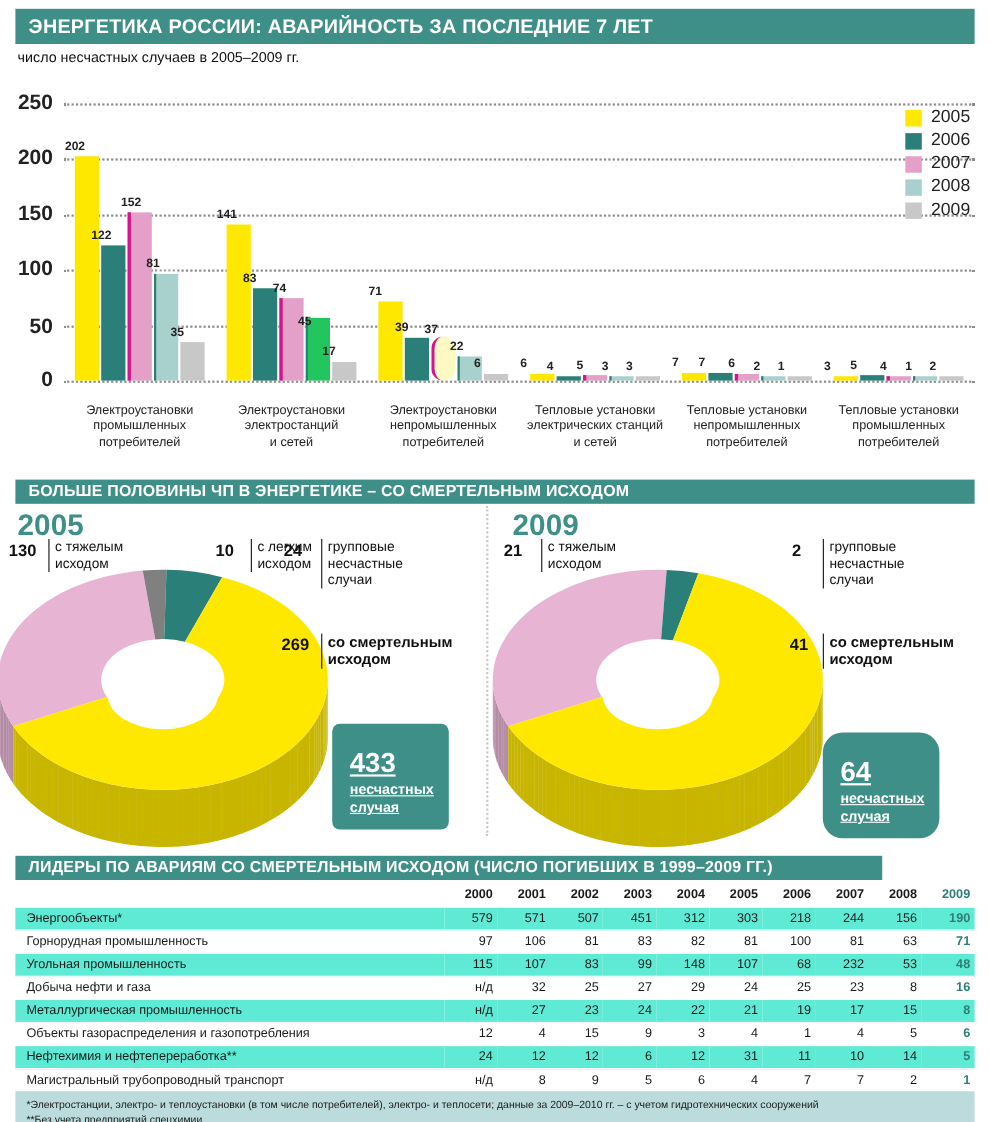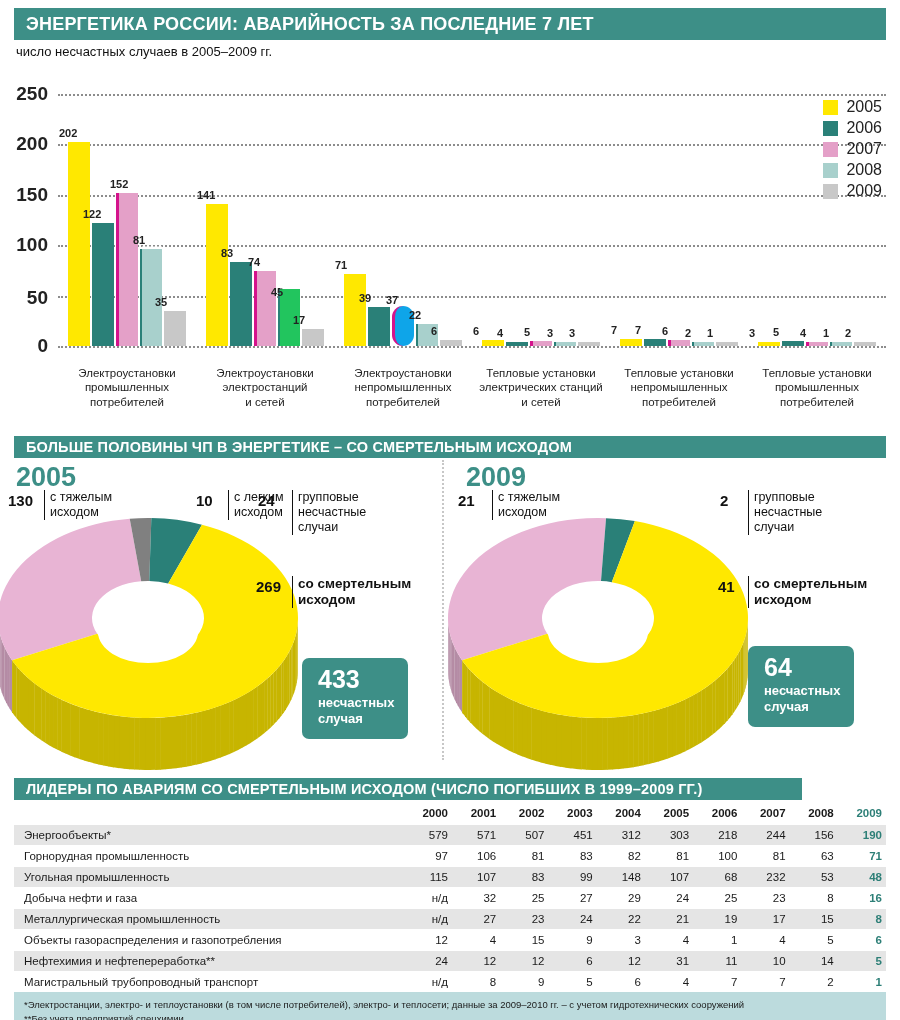--- a/index.html
+++ b/index.html
@@ -68,36 +68,37 @@
   
   .donut-sec { position:absolute; left:0; top:460px; width:900px; height:316px; }
   .divider-v { position:absolute; left:442px; top:0; width:1px; height:300px;
     border-left:2px dotted #c7c7c7; }
   .year-title { position:absolute; font-size:27px; font-weight:bold; color:#3d8f87; }
   .callout-num { position:absolute; font-size:15px; font-weight:bold; color:#111; }
   .callout-txt { position:absolute; font-size:12.5px; line-height:1.2; color:#111;
     border-left:1.5px solid #111; padding-left:5px; }
   .badge {
     position:absolute; background:#3d8f87; color:#fff; border-radius:7px;
-    padding:9px 14px 11px 16px;
+    padding:24px 14px 11px 16px;
+    text-decoration:underline;
   }
   .badge-num { font-size:25px; font-weight:bold; line-height:1; }
   .badge-txt { font-size:13px; font-weight:bold; line-height:1.25; margin-top:3px; }
 
   
   .table-sec { position:absolute; left:14px; top:804px; width:872px; }
   table { width:872px; border-collapse:collapse; }
   thead th { font-size:11.5px; font-weight:bold; color:#1a1a1a; padding:3px 4px 5px;
     text-align:right; }
   thead th.c0 { text-align:left; }
   thead th.last { color:#2d7f77; }
   tbody td { font-size:11.5px; padding:4px 4px; text-align:right; color:#1a1a1a; }
   tbody td.c0 { text-align:left; padding-left:10px; }
   tbody td.last { color:#2d7f77; font-weight:bold; }
-  tbody tr.alt { background:#e5e5e5; }
+  tbody tr.alt { background:#5eead4; }
   tbody tr { border-top:1px solid #ffffff; }
   .notes { background:#bcdbdd; padding:6px 10px 7px; font-size:9.5px; line-height:1.5; color:#1a1a1a; }
 </style>
 </head>
 <body>
 
 <div class="page">
 
   <div class="banner" id="banner-main">ЭНЕРГЕТИКА РОССИИ: АВАРИЙНОСТЬ ЗА ПОСЛЕДНИЕ 7 ЛЕТ</div>
   <div class="subtitle">число несчастных случаев в 2005–2009 гг.</div>
@@ -177,21 +178,21 @@
             <div class="bar" style="height: 71.568px; background: rgb(255, 232, 0);">
               <div class="bar-label" style="bottom: 74.568px;">71</div>
             </div>
           </div>
           <div class="bar-wrap">
             <div class="bar" style="height: 39.312px; background: rgb(42, 128, 120);">
               <div class="bar-label" style="bottom: 42.312px;">39</div>
             </div>
           </div>
           <div class="bar-wrap">
-            <div class="bar" style="height: 40px; background: #0ea5e9; border-left: 3px solid rgb(212, 19, 140); border-radius: 11px;">
+            <div class="bar" style="height: 40px; background: #fef9c3; border-left: 3px solid rgb(212, 19, 140); border-radius: 11px;">
               <div class="bar-label" style="bottom: 40.296px;">37</div>
             </div>
           </div>
           <div class="bar-wrap">
             <div class="bar" style="height: 22.176px; background: rgb(168, 208, 204); border-left: 2px solid rgb(42, 128, 120);">
               <div class="bar-label" style="bottom: 25.176px;">22</div>
             </div>
           </div>
           <div class="bar-wrap">
             <div class="bar" style="height: 6.048px; background: rgb(200, 200, 200);">
@@ -570,21 +571,21 @@
       <div class="callout-txt" style="left: 748px; top: 30px;">
         <div>групповые</div>
         <div>несчастные</div>
         <div>случаи</div>
       </div>
       <div class="callout-num" style="left: 718px; top: 118px;">41</div>
       <div class="callout-txt" style="left: 748px; top: 116px; font-weight: bold; font-size: 13.5px;">
         <div>со смертельным</div>
         <div>исходом</div>
       </div>
-      <div class="badge" style="left: 748px; top: 186px;">
+      <div class="badge" style="left: 748px; top: 206px; border-radius: 18px;">
         <div class="badge-num">64</div>
         <div class="badge-txt">несчастных<br>случая</div>
       </div>
     </div>
 
   <div class="banner" id="banner-leaders">ЛИДЕРЫ ПО АВАРИЯМ СО СМЕРТЕЛЬНЫМ ИСХОДОМ (ЧИСЛО ПОГИБШИХ В 1999–2009 ГГ.)</div>
   <div class="table-sec">
     <table>
       <thead>
           <tr id="thead-row">

